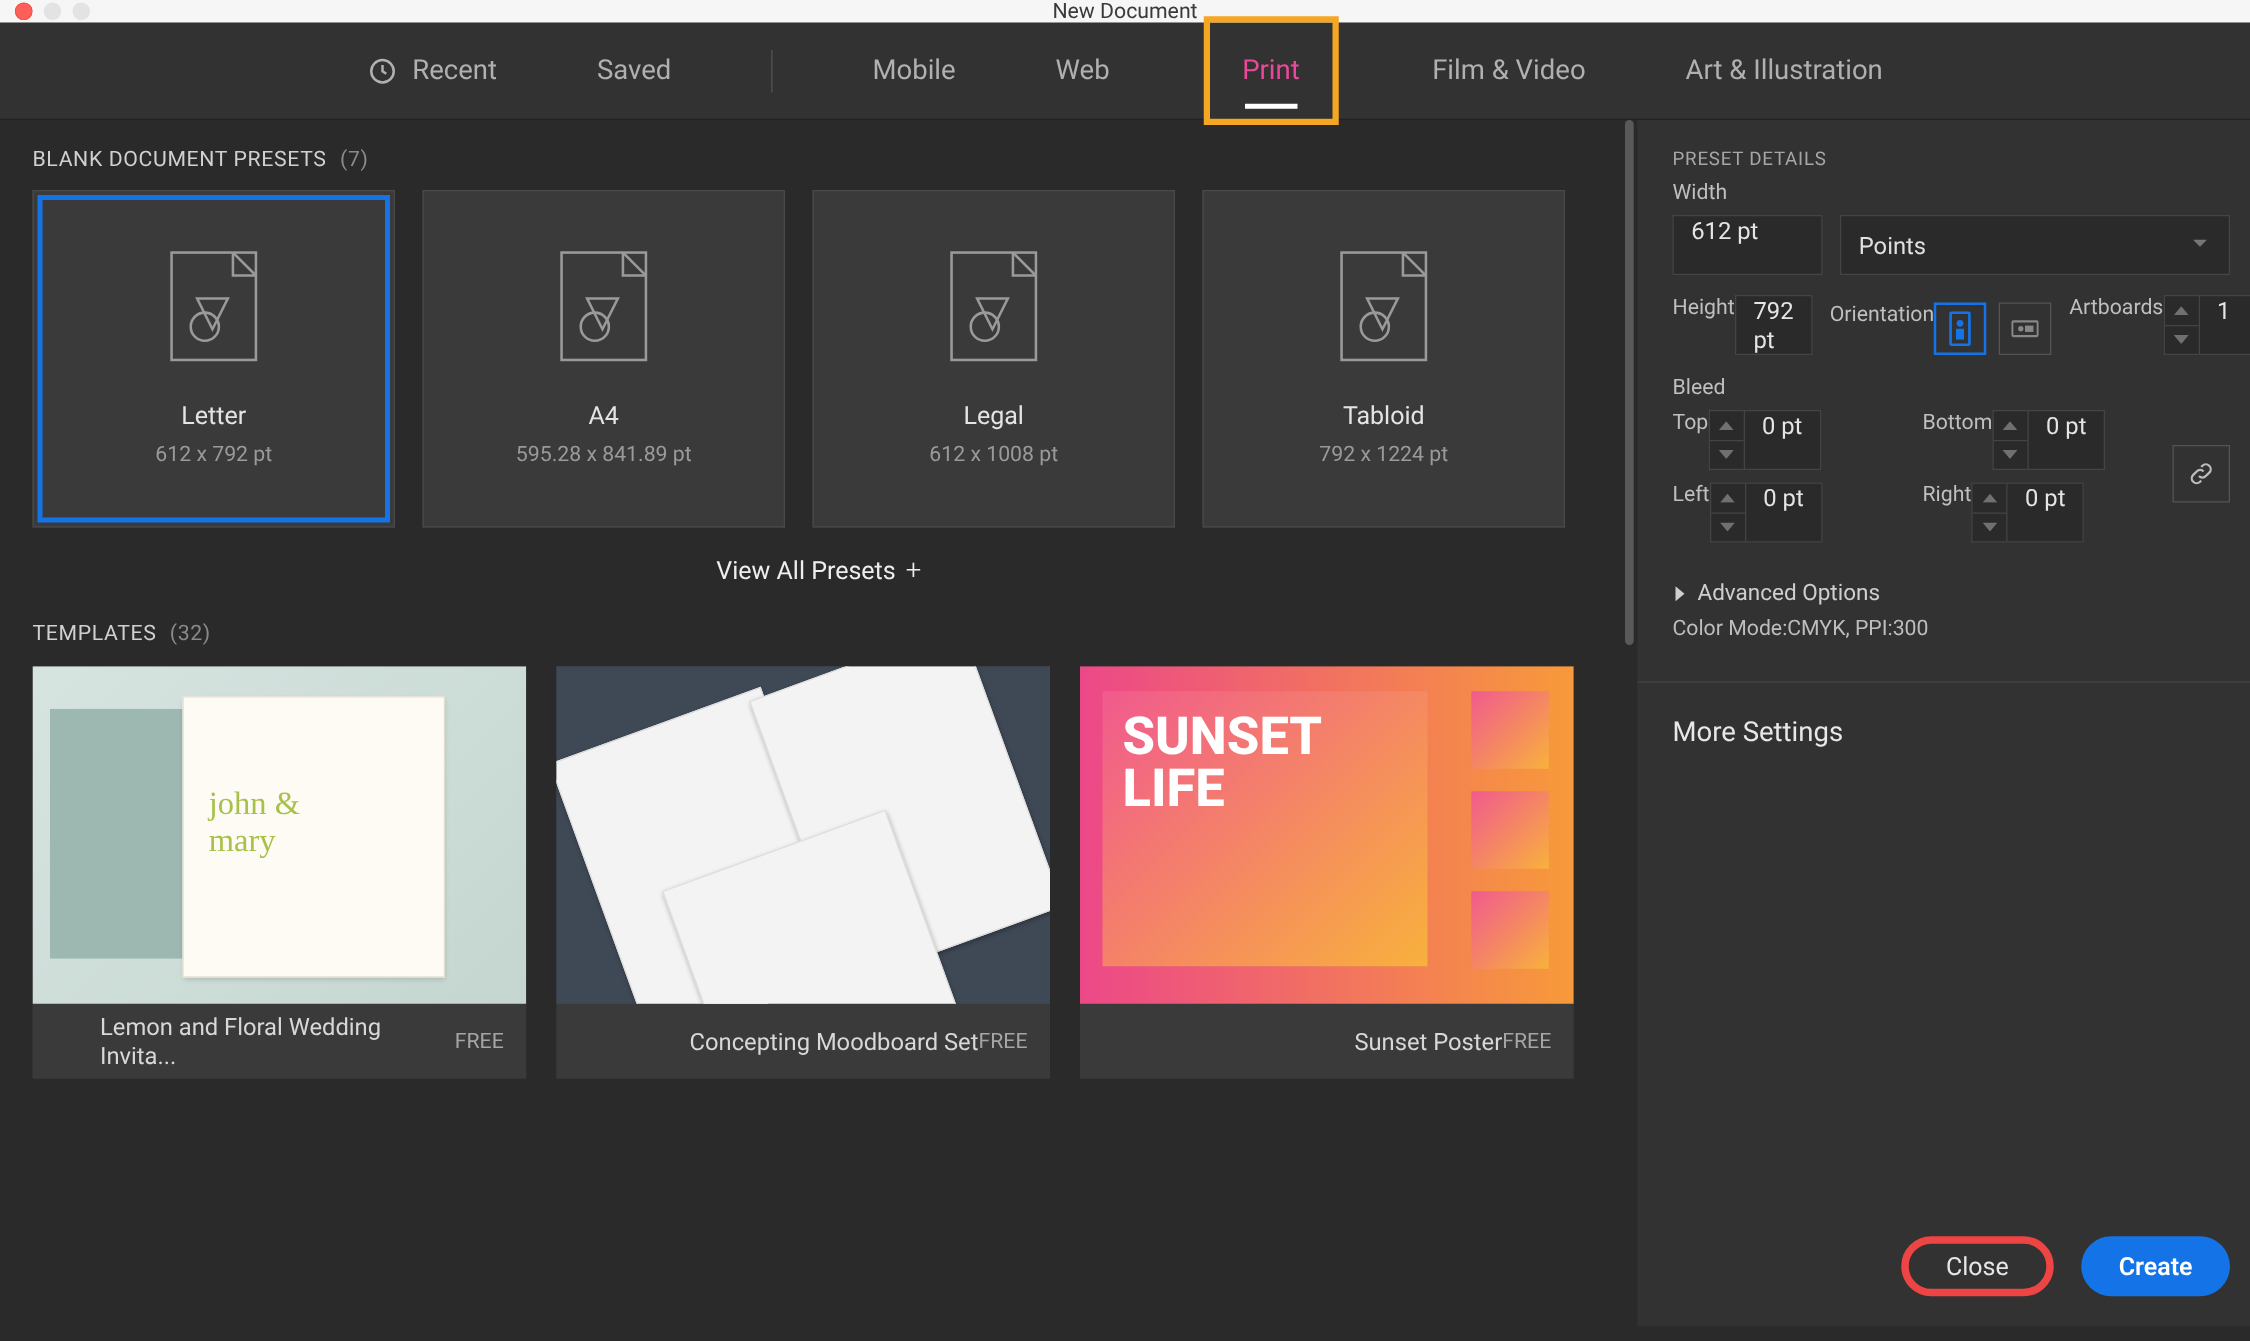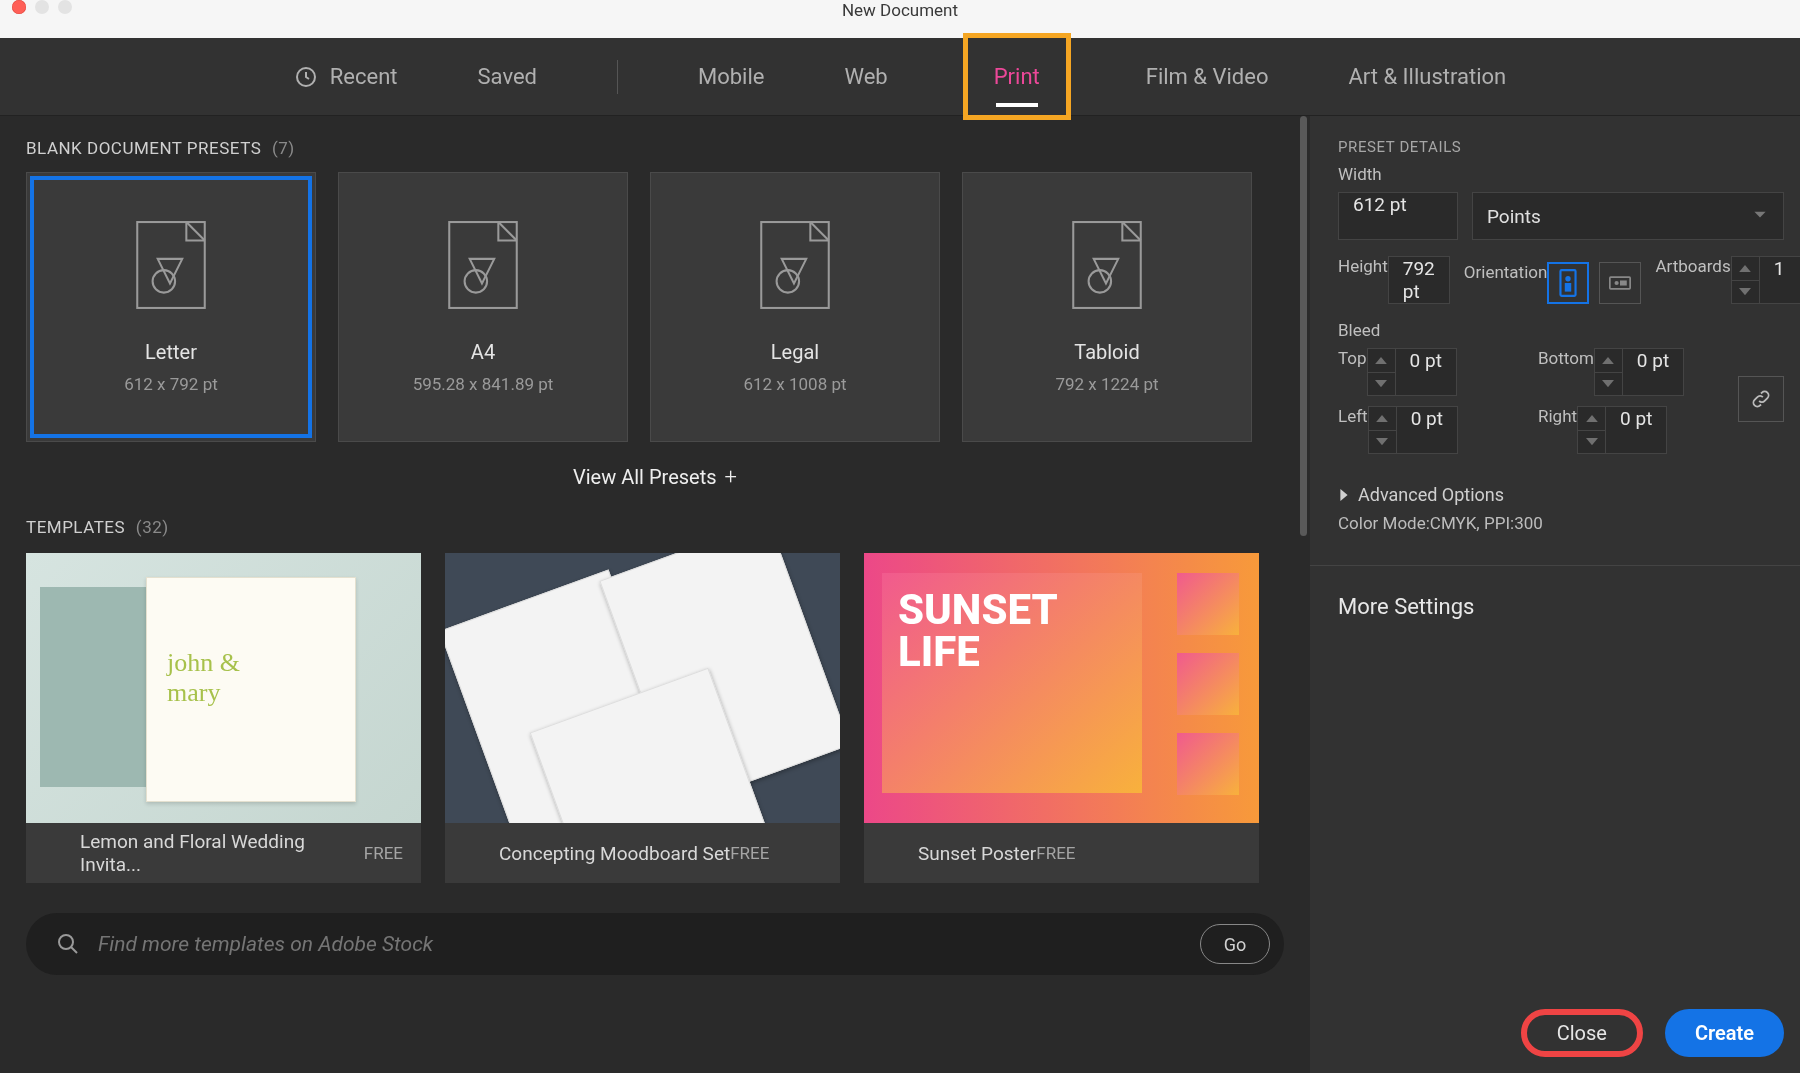--- a/index.html
+++ b/index.html
@@ -1,18 +1,18 @@
 <!DOCTYPE html>
 <html><head>
 <meta charset="utf-8">
 <style>
   * { box-sizing: border-box; margin: 0; padding: 0; font-family: -apple-system, "Segoe UI", Roboto, Arial, sans-serif; }
   html, body { width: 1800px; height: 1073px; background: #2a2a2a; color: #cfcfcf; }
   
-  .titlebar { height: 38px; background: #f6f6f6; display: flex; padding-left: 12px; position: relative; }
+  .titlebar { height: 18px; background: #f6f6f6; display: flex; align-items: center; padding-left: 12px; position: relative; }
   .dot       { width: 14px; height: 14px; border-radius: 50%; margin-right: 9px; display:inline-block;}
   .dot.red   { background:#ff5f57; box-shadow: inset 0 0 0 .5px #e04a40;}
   .dot.yl    { background:#e3e3e3;}
   .dot.gr    { background:#e3e3e3;}
   .titlebar-title { position:absolute; left:0; right:0; text-align:center; font-size:17px; color:#3a3a3a;}
   
   .tabs { height: 78px; background:#323232; border-bottom:1px solid #222; display:flex; align-items:center; justify-content:center; gap:80px; font-size:22px;}
   .tab { color:#b0b0b0; display:flex; align-items:center; gap:12px; height:100%; position:relative; cursor:pointer;}
   .tab.active { color:#ec4899; }
   .tab.active::after { content:""; position:absolute; left:50%; transform:translateX(-50%); bottom:8px; width:42px; height:4px; background:#fff;}
@@ -34,21 +34,21 @@
   .preset .ic svg { width:100%; height:100%; }
   .preset .name { color:#e4e4e4; font-size:20px; margin-top:20px;}
   .preset .dim  { color:#9a9a9a; font-size:17px; }
   .preset:first-child { position:relative; }
   .viewall { text-align:center; color:#eee; font-size:20px; margin:6px 0 28px 0; cursor:pointer;}
   .viewall .plus { font-size:22px; font-weight:300; margin-left:8px;}
   
   .templates { display:flex; gap:24px; margin-top:16px;}
   .tmpl { width:395px; background:#3a3a3a; display:flex; flex-direction:column; cursor:pointer; overflow:hidden;}
   .tmpl .thumb { height:270px; display:flex; align-items:center; justify-content:center;}
-  .tmpl .bar { height:60px; display:flex; align-items:center; justify-content:flex-start; padding:0 18px; font-size:19px; color:#d8d8d8;margin-left:36px;}
+  .tmpl .bar { height:60px; display:flex; align-items:center; justify-content:flex-end; padding:0 18px; font-size:19px; color:#d8d8d8;margin-left:36px;}
   .tmpl .bar .price { color:#a5a5a5; font-size:17px;}
   
   .stock { margin-top:30px; height:62px; background:#1f1f1f; border-radius:40px; display:flex; align-items:center; padding:0 14px 0 30px; gap:18px;}
   .stock input { flex:1; background:transparent; border:none; color:#bbb; font-size:21px; font-style:italic; outline:none;}
   .stock .go { width:70px; height:40px; border:1px solid #888; border-radius:24px; color:#d0d0d0; background:transparent; font-size:18px; cursor:pointer;}
   .mag { width:24px;height:24px;}
   
   .rhead { font-size:15px; letter-spacing:.6px; color:#a6a6a6; margin-bottom:8px;}
   .docname-row { display:flex; align-items:center; gap:10px; margin-bottom:20px;}
   .docname { font-size:28px; color:#eaeaea; flex:1;}
@@ -233,30 +233,20 @@
           <div class="mini" style="right:20px;top:100px;"></div>
           <div class="mini" style="right:20px;top:180px;"></div>
         </div>
         <div class="bar">
           <span>Sunset Poster</span>
           <span class="price">FREE</span>
         </div>
       </div>
     </div>
 
-    <div class="stock">
-      <span class="mag">
-        <svg viewBox="0 0 24 24" fill="none" stroke="#9a9a9a" stroke-width="2">
-            <circle cx="10" cy="10" r="7"></circle>
-            <path d="M15 15 L21 21"></path>
-          </svg>
-      </span>
-      <input placeholder="Find more templates on Adobe Stock" style="">
-      <button class="go">Go</button>
-    </div>
   </div>
 
   <div class="right">
     <div class="rhead">PRESET DETAILS</div>
 
     <div class="label">Width</div>
     <div class="row">
       <div class="inp" style="width:120px;">
           <span>612 pt</span>
         </div>

